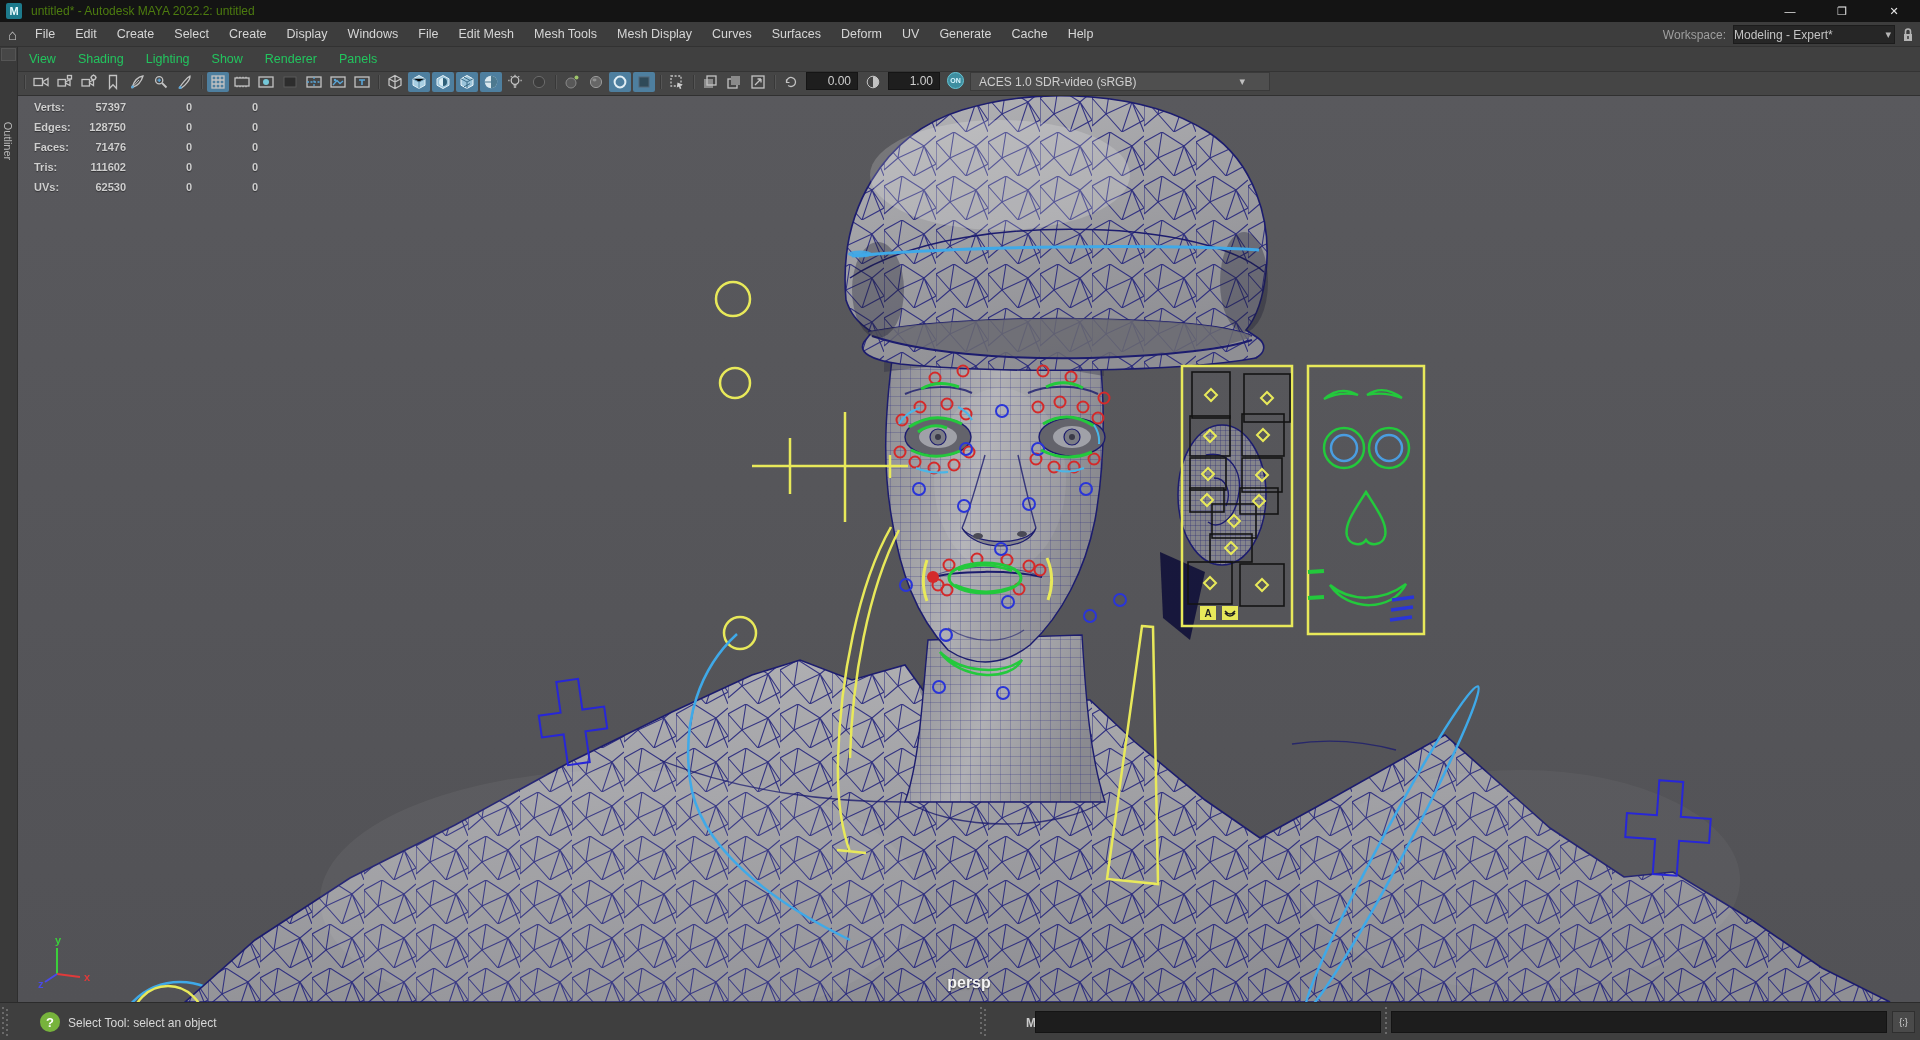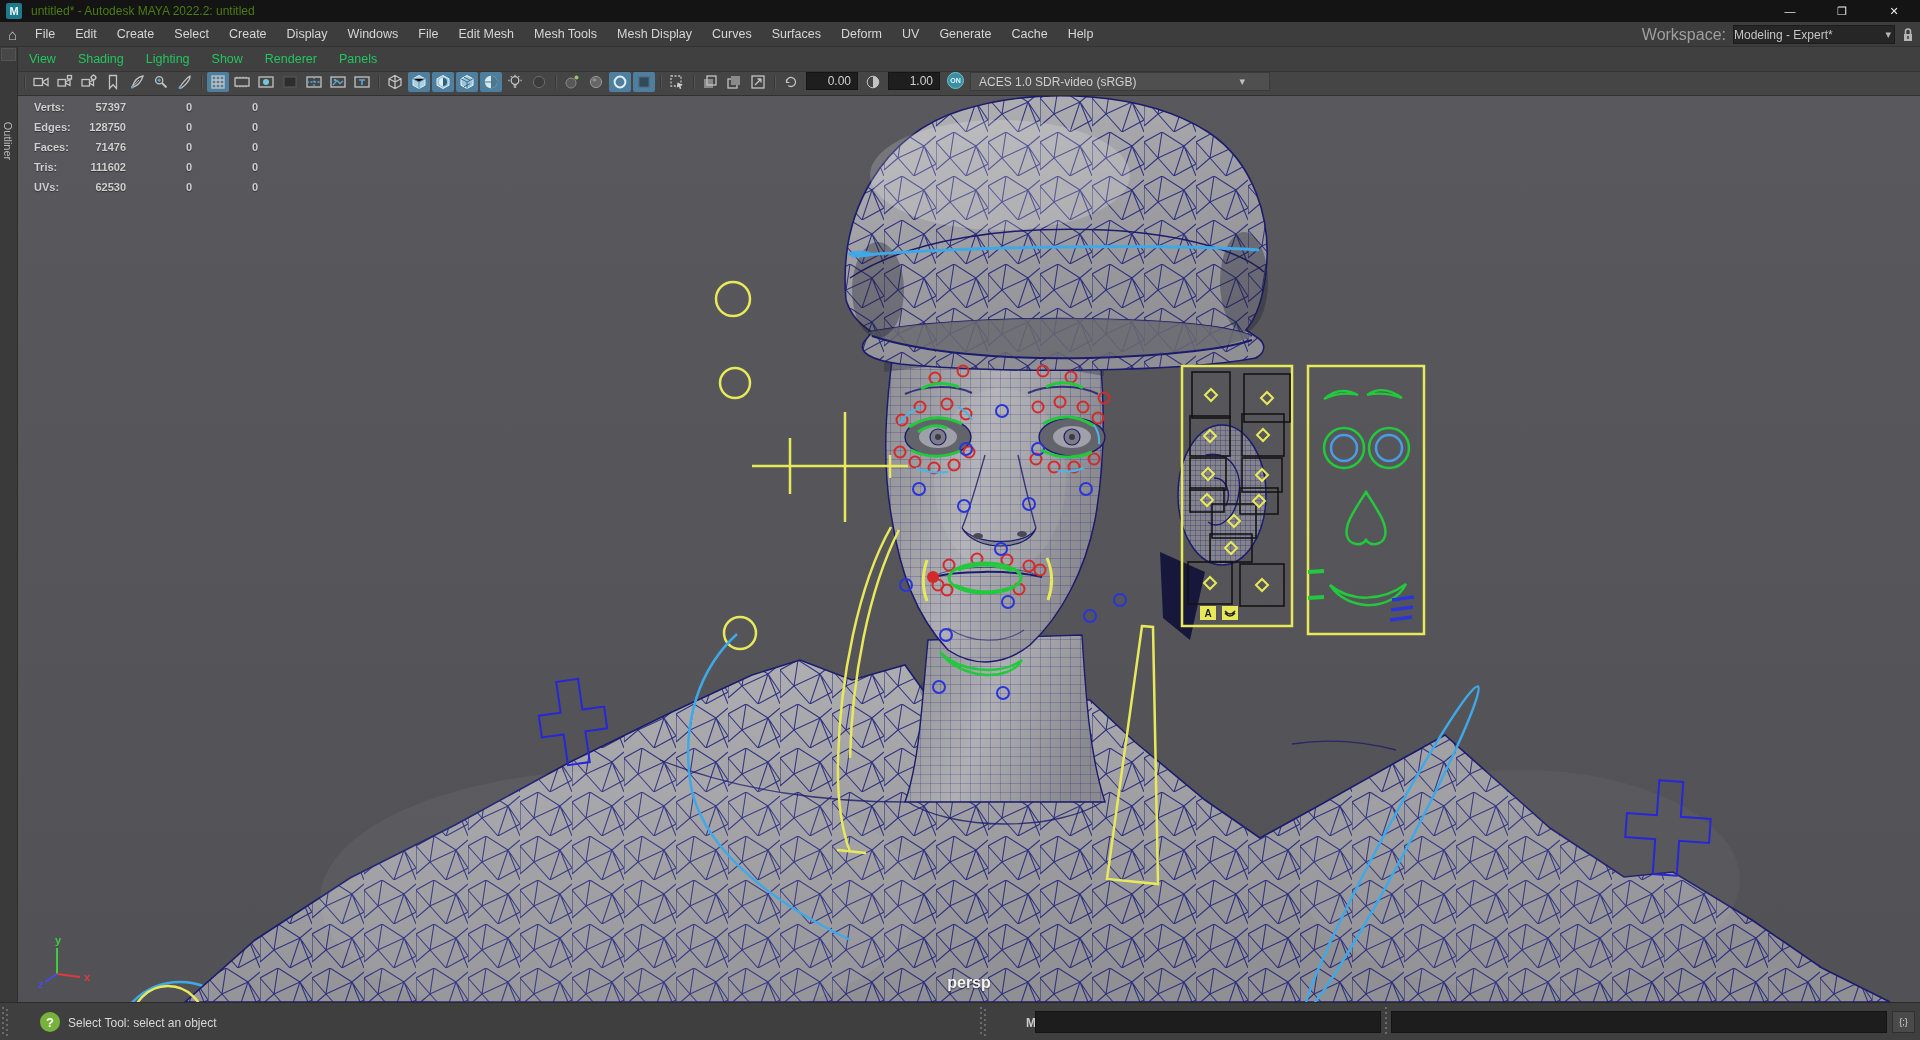--- a/index.html
+++ b/index.html
@@ -18,21 +18,21 @@
   .win-btn { width:52px; height:22px; color:#e6e6e6; font-size:11px;
     display:flex; align-items:center; justify-content:center; }
 
   
   .menubar { position:absolute; left:0; top:22px; width:1920px; height:25px;
     background:#3d3d3d; border-bottom:1px solid #323232; display:flex; align-items:center; }
   .home-icon { color:#c9c9c9; font-size:15px; margin:0 8px 0 8px; line-height:1; }
   .menu-item { color:#d6d6d6; font-size:12.5px; padding:0 10px; height:25px;
     display:flex; align-items:center; white-space:nowrap; }
   .menubar-right { position:absolute; right:6px; top:0; height:25px; display:flex; align-items:center; gap:7px; }
-  .ws-label { color:#9f9f9f; font-size:16px; }
+  .ws-label { color:#9f9f9f; font-size:12px; }
   .ws-select { width:162px; height:19px; background:#262626; border:1px solid #1c1c1c;
     color:#c4c4c4; font-size:12px; display:flex; align-items:center; padding-left:0; position:relative; }
   .ws-chevron { position:absolute; right:3px; top:2px; color:#b5b5b5; font-size:11px; }
 
   
   .panelrow { position:absolute; left:18px; top:47px; width:1902px; height:25px;
     background:#404040; border-bottom:1px solid #343434; display:flex; align-items:center; }
   .pmenu-item { color:#22c55e; font-size:12.5px; padding:0 11px; height:25px;
     display:flex; align-items:center; }
 

